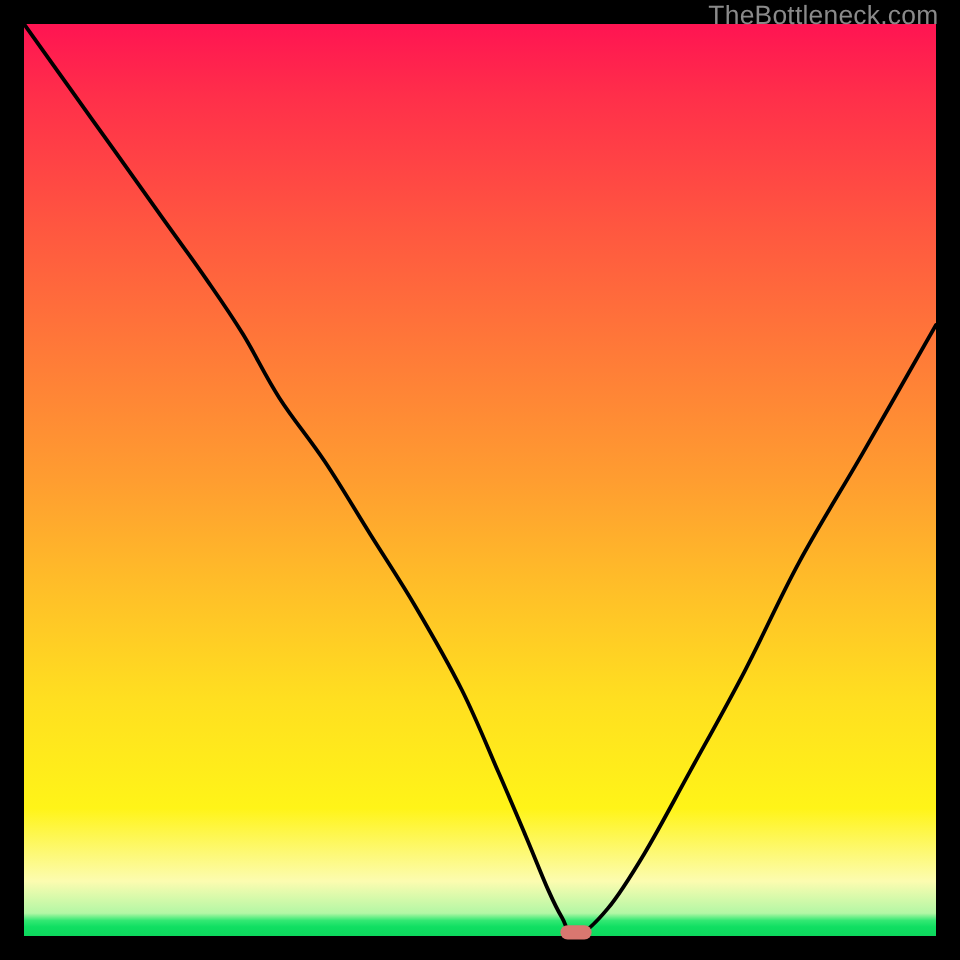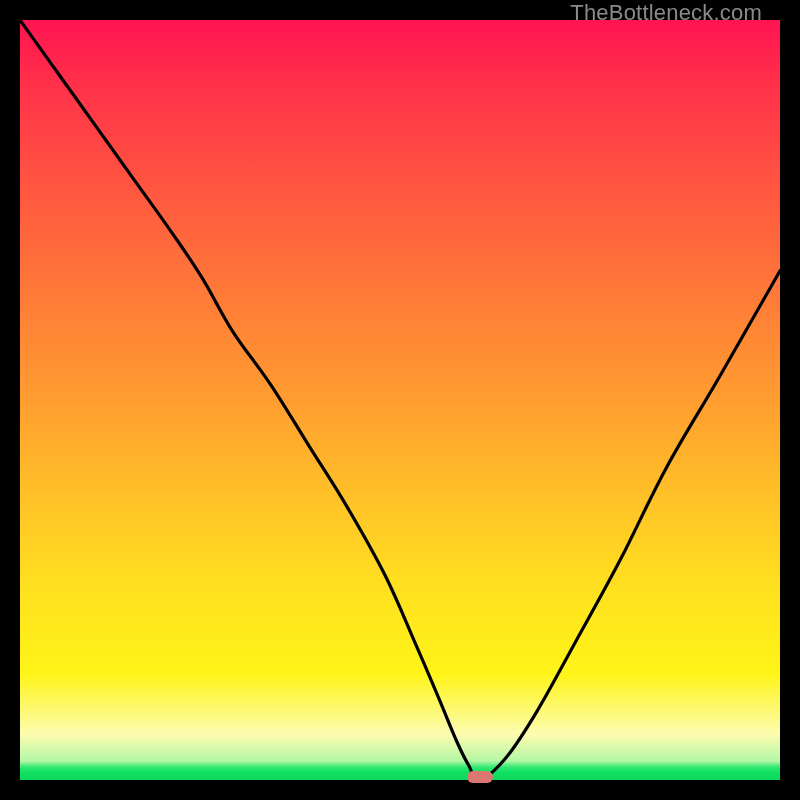--- a/index.html
+++ b/index.html
@@ -37,21 +37,21 @@
       #fcfcb0 94%,
       #b3f7a5 97.5%,
       #33e873 98.3%,
       #10df62 99%,
       #0dd85d 100%
     );
   }
   .watermark {
     position: absolute;
     top: 0px;
-    right: 38px;
+    right: 18px;
     color: #8a8a8a;
     font-size: 22px;
     font-weight: 400;
     letter-spacing: 0.2px;
     user-select: none;
   }
   svg.curve {
     position: absolute;
     left: 0;
     top: 0;

